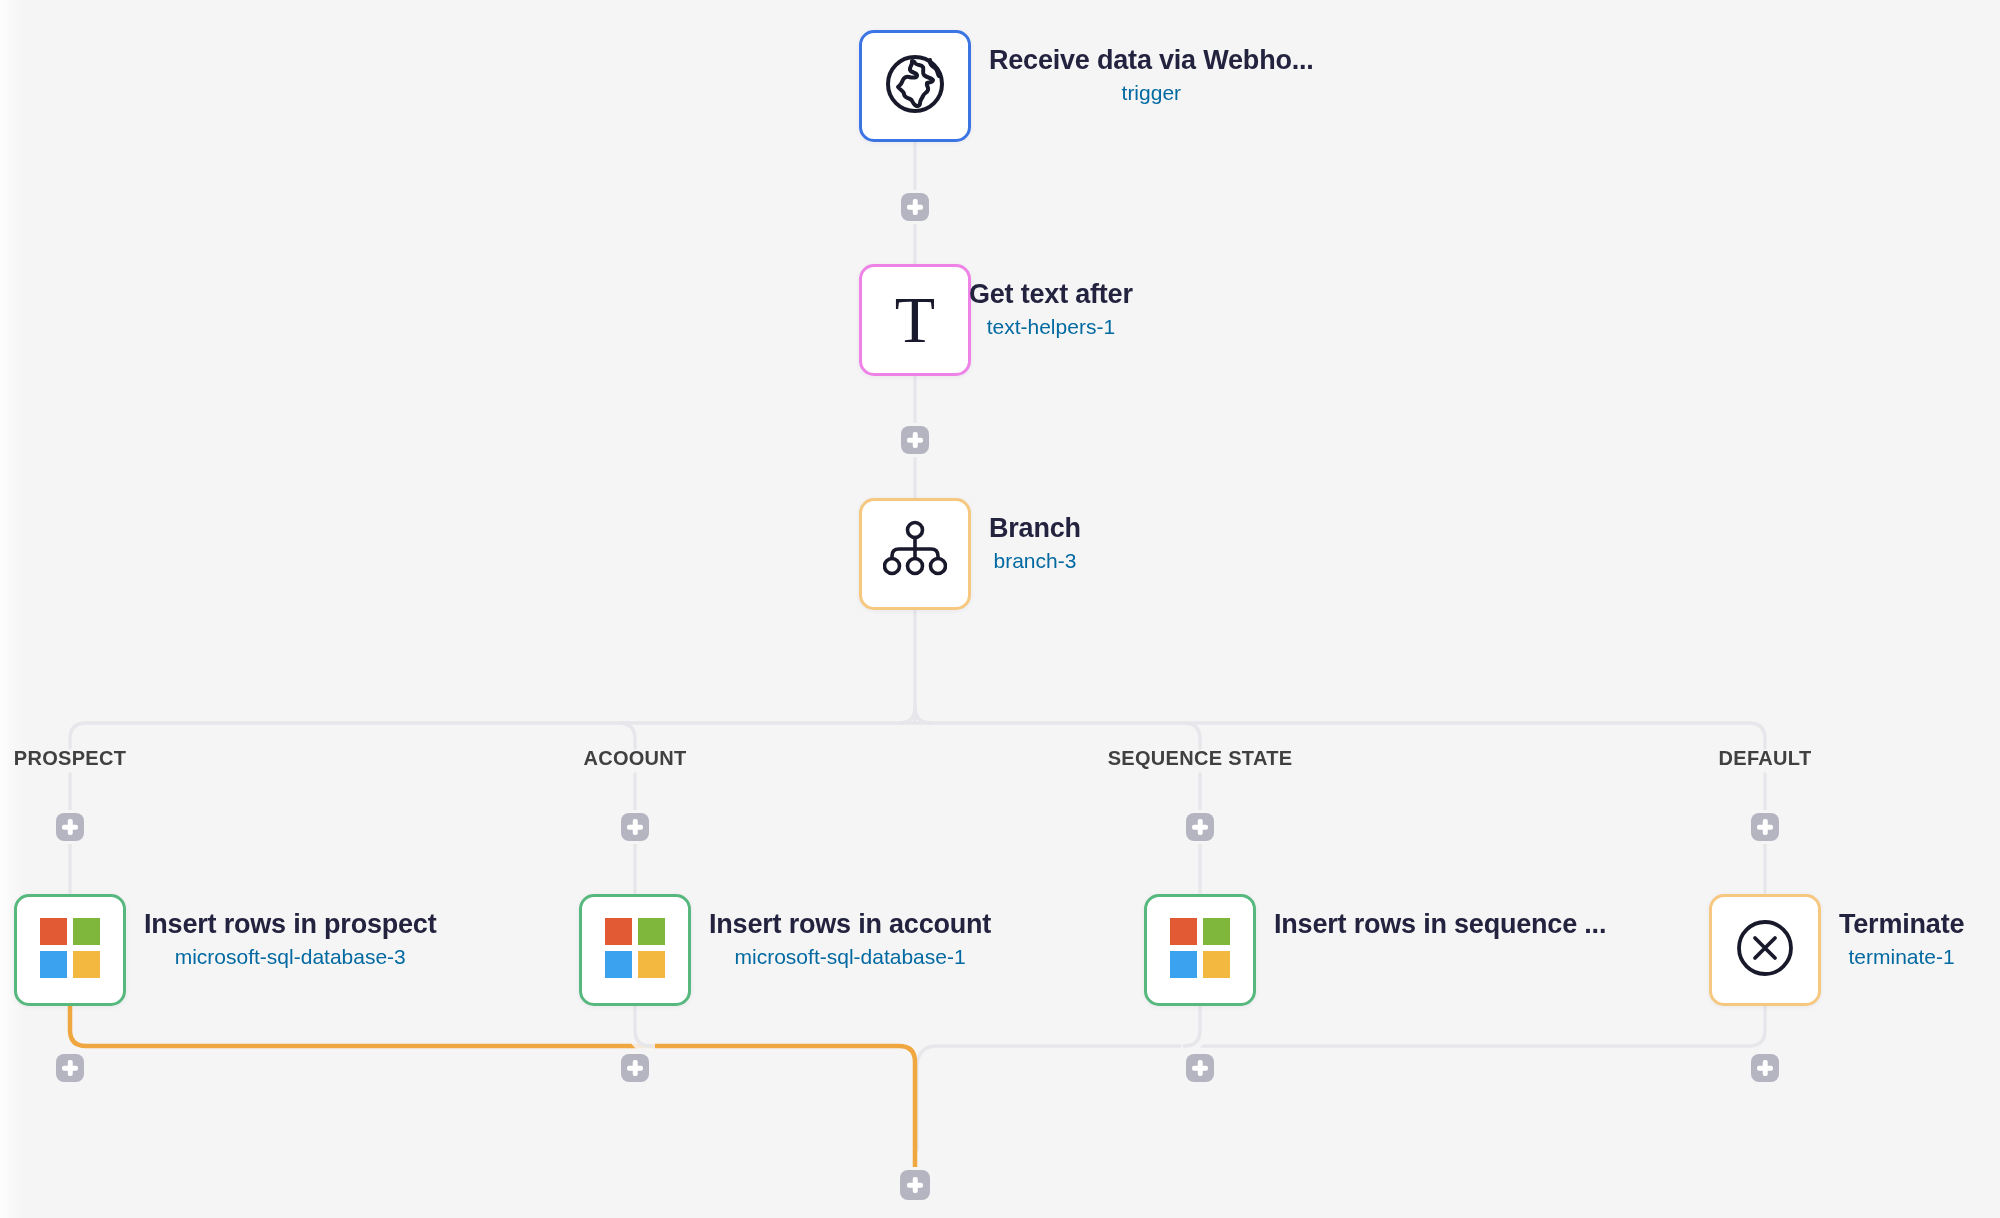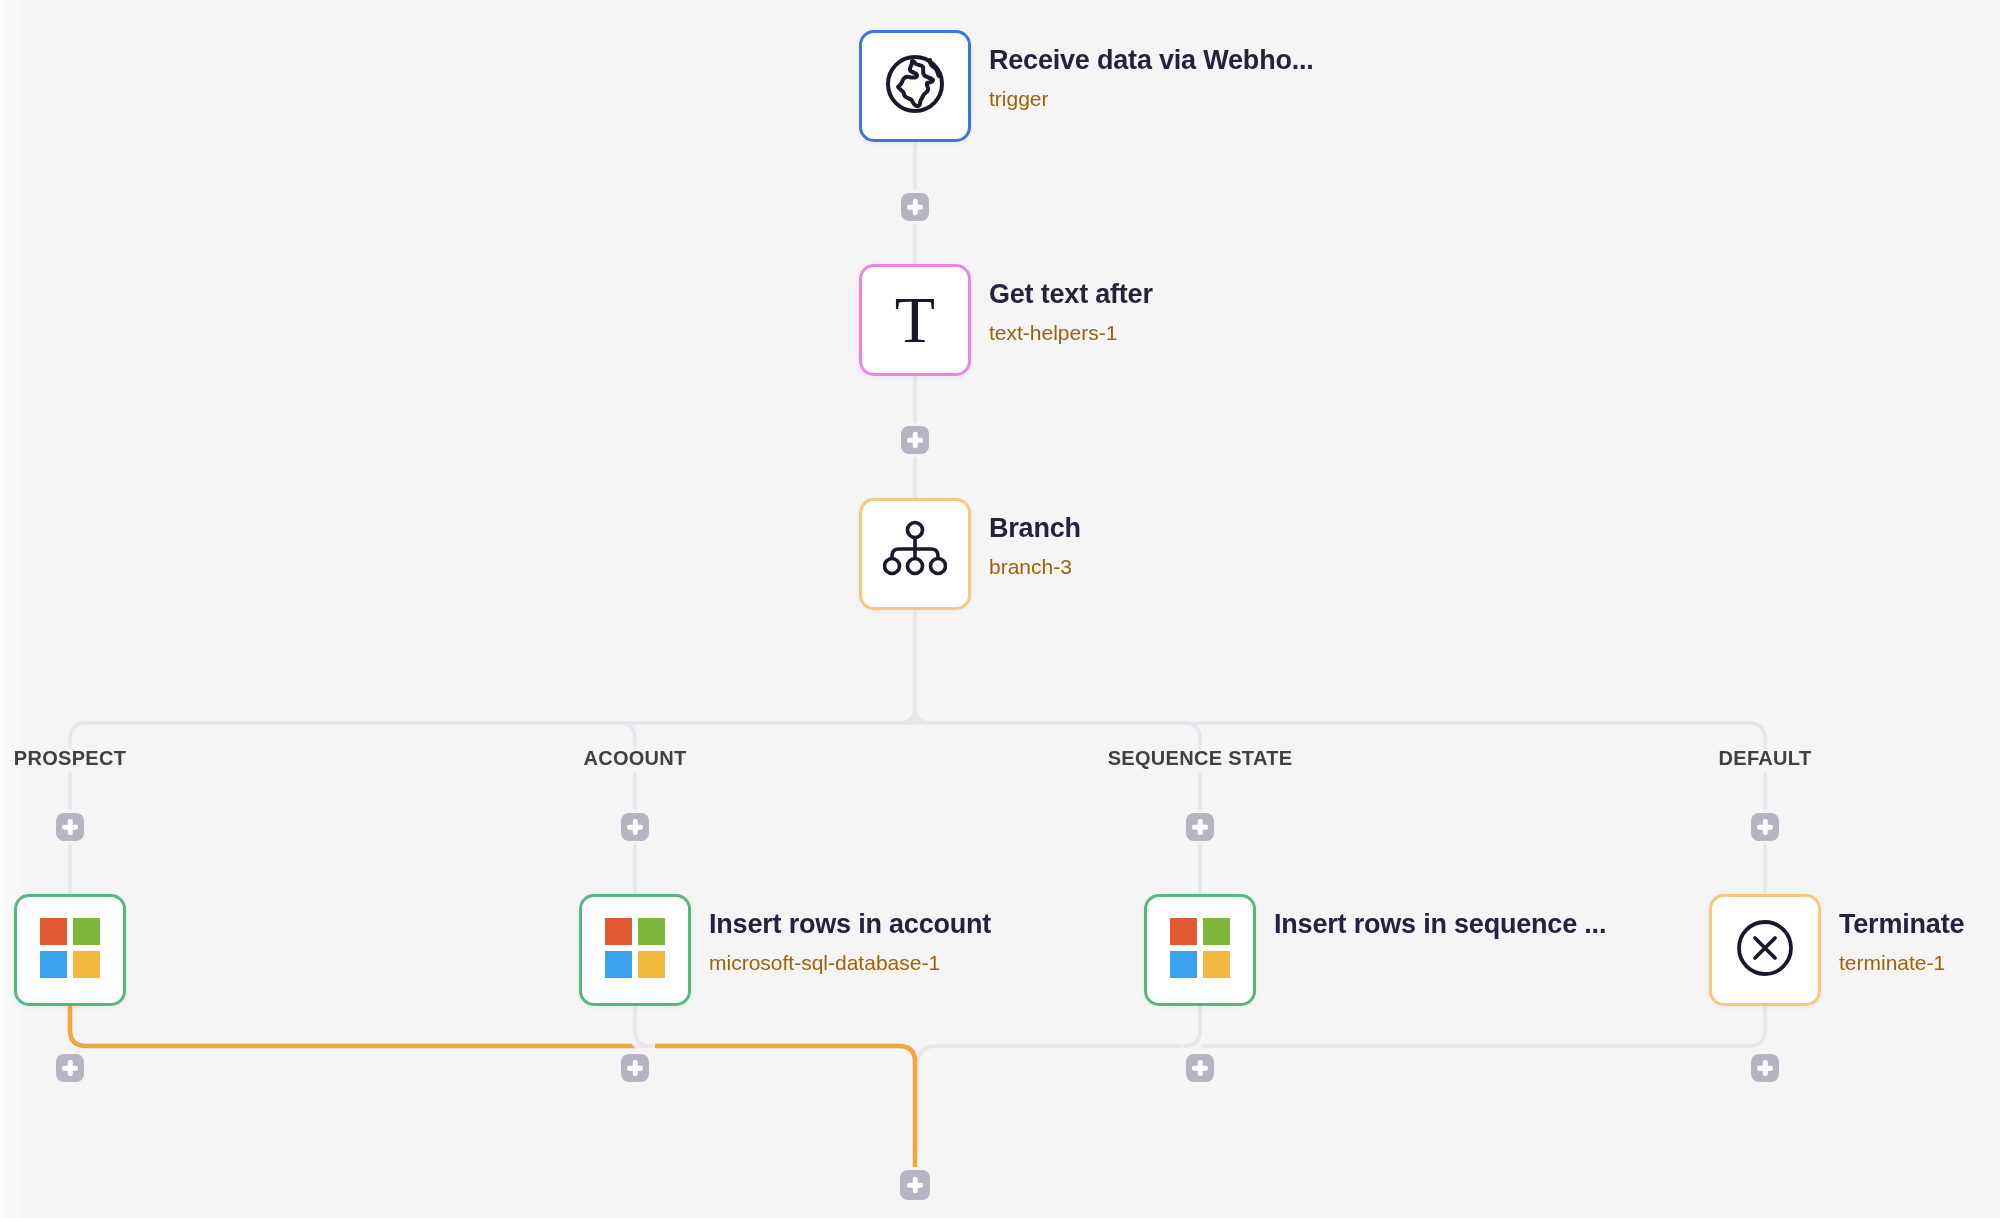--- a/index.html
+++ b/index.html
@@ -12,21 +12,21 @@
   .node{position:absolute;width:112px;height:112px;box-sizing:border-box;background:#ffffff;
         border:3px solid #ccc;border-radius:15px;display:flex;align-items:center;justify-content:center;
         box-shadow:0 1px 5px rgba(40,40,80,.06);cursor:pointer;}
   .b-blue{border-color:#3b74e3;}
   .b-pink{border-color:#ef82e6;}
   .b-amber{border-color:#f6c77e;}
   .b-green{border-color:#57b87e;}
 
   .node-label{position:absolute;display:flex;flex-direction:column;}
   .node-title{font-size:27px;font-weight:700;color:#23233f;line-height:36px;white-space:nowrap;letter-spacing:-.2px;}
-  .node-sub{font-size:21px;font-weight:400;color:#a16207;line-height:30px;margin-top:6px;white-space:nowrap;}
+  .node-sub{font-size:21px;font-weight:400;color:#0369a1;line-height:30px;white-space:nowrap;text-align:center;}
 
   .branch-label{position:absolute;top:747px;transform:translateX(-50%);font-size:20px;font-weight:600;
                 color:#404040;letter-spacing:.3px;line-height:22px;white-space:nowrap;}
 
   .plus{position:absolute;width:28px;height:28px;border-radius:8px;background:#b5b4c1;
         box-shadow:0 0 0 3px #f5f5f6;cursor:pointer;}
   .plus::before{content:"";position:absolute;left:50%;top:50%;transform:translate(-50%,-50%);
         width:16px;height:4.5px;background:#ffffff;border-radius:2px;}
   .plus::after{content:"";position:absolute;left:50%;top:50%;transform:translate(-50%,-50%);
         width:4.5px;height:16px;background:#ffffff;border-radius:2px;}
@@ -82,21 +82,21 @@
   <div class="node-label" style="left:989px;top:42px">
     <span class="node-title">Receive data via Webho...</span>
     <span class="node-sub">trigger</span>
   </div>
 
   <div class="plus" style="left:901px;top:193px"></div>
 
   <div class="node b-pink" style="left:859px;top:264px">
     <span class="t-glyph">T</span>
   </div>
-  <div class="node-label" style="left:989px;top:276px">
+  <div class="node-label" style="left:969px;top:276px">
     <span class="node-title">Get text after</span>
     <span class="node-sub">text-helpers-1</span>
   </div>
 
   <div class="plus" style="left:901px;top:426px"></div>
 
   <div class="node b-amber" style="left:859px;top:498px">
     <span>
       <svg width="64" height="64" viewBox="0 0 64 64" fill="none" stroke="#19192c" stroke-width="3.6" stroke-linecap="round" stroke-linejoin="round">
         <circle cx="32" cy="10" r="7.5"></circle>
@@ -121,20 +121,24 @@
 
   <div class="node b-green" style="left:14px;top:894px">
     <span>
       <svg class="ms-grid" viewBox="0 0 60 60">
         <rect x="0" y="0" width="27" height="27" fill="#e25a33"></rect>
         <rect x="33" y="0" width="27" height="27" fill="#7fb63c"></rect>
         <rect x="0" y="33" width="27" height="27" fill="#3aa2ee"></rect>
         <rect x="33" y="33" width="27" height="27" fill="#f3b83f"></rect>
       </svg>
     </span>
+  </div>
+  <div class="node-label" style="left:144px;top:906px">
+    <span class="node-title">Insert rows in prospect</span>
+    <span class="node-sub">microsoft-sql-database-3</span>
   </div>
 
   <div class="node b-green" style="left:579px;top:894px">
     <span>
       <svg class="ms-grid" viewBox="0 0 60 60">
         <rect x="0" y="0" width="27" height="27" fill="#e25a33"></rect>
         <rect x="33" y="0" width="27" height="27" fill="#7fb63c"></rect>
         <rect x="0" y="33" width="27" height="27" fill="#3aa2ee"></rect>
         <rect x="33" y="33" width="27" height="27" fill="#f3b83f"></rect>
       </svg>

